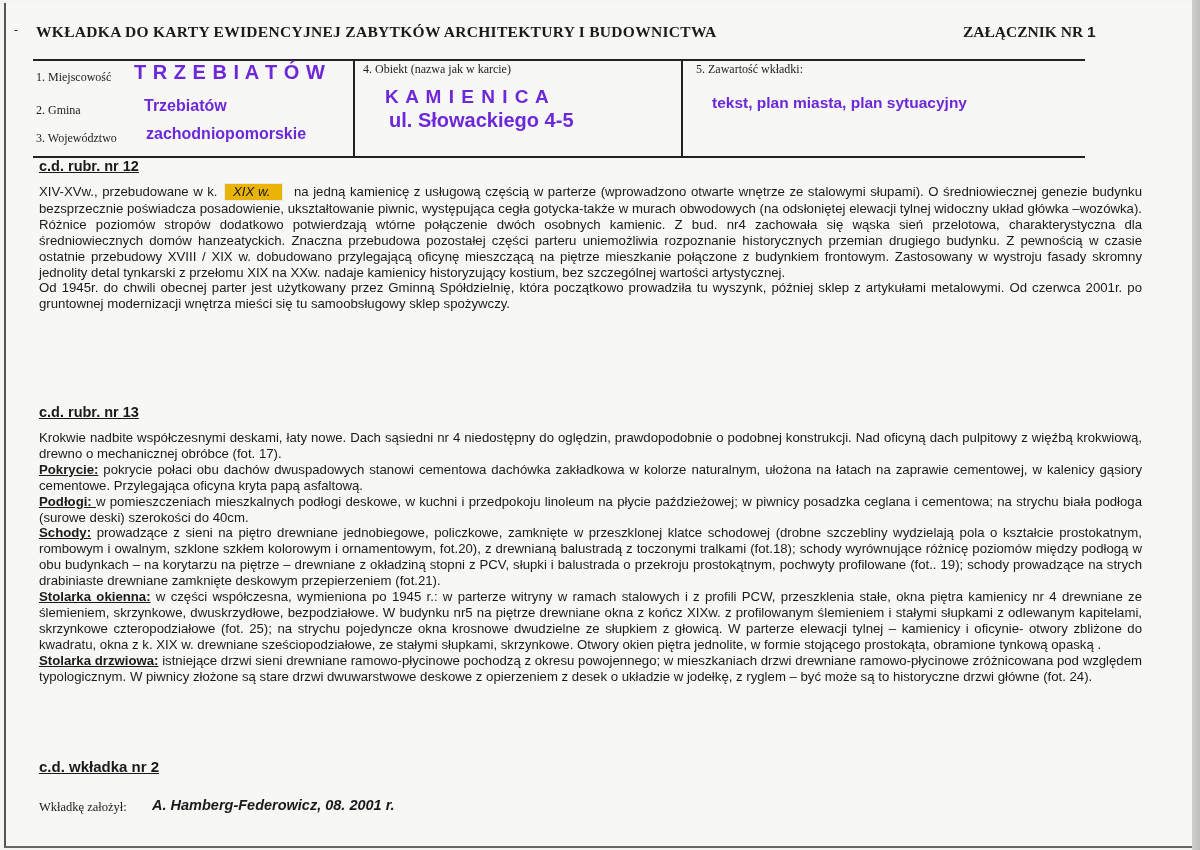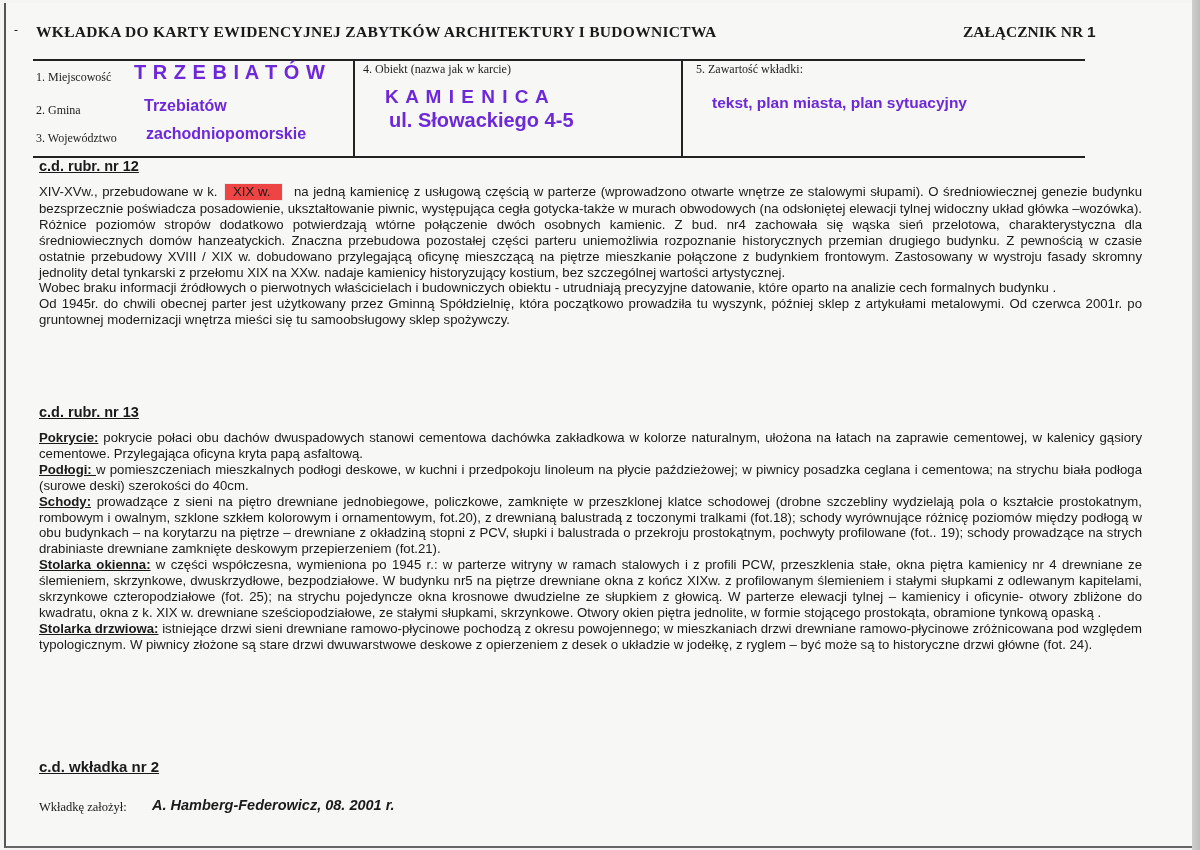--- a/index.html
+++ b/index.html
@@ -39,22 +39,22 @@
       position: absolute; left: 33px;
       font-weight: bold; font-size: 14.5px; text-decoration: underline;
     }
     .para {
       position: absolute; left: 33px; width: 1103px;
       font-size: 13.2px; line-height: 15.9px; text-align: justify;
     }
     .para p { margin: 0; }
     .para .kw { font-weight: bold; text-decoration: underline; }
     .xix-box {
-      display: inline-block; background: #ef4444; border: 1px solid #ebebeb;
-      padding: 0 12px 0 8px; margin: 0 6px 0 2px;
+      display: inline-block; background: #eab308; border: 1px solid #ebebeb;
+      padding: 0 12px 0 8px; margin: 0 6px 0 2px; font-style: italic;
     }
     .footer-lbl { position: absolute; left: 33px; top: 797px; font-family: "Liberation Serif", serif; font-size: 12.5px; }
     .footer-val { position: absolute; left: 146px; top: 794px; font-weight: bold; font-style: italic; font-size: 14.5px; }
   </style>
 </head>
 <body>
 
 <div class="page">
   <span class="dash">-</span>
   <div class="doc-title">WKŁADKA DO KARTY EWIDENCYJNEJ ZABYTKÓW ARCHITEKTURY I BUDOWNICTWA</div>
@@ -82,26 +82,26 @@
   <div class="lbl" style="left:690px; top:59px;">5. Zawartość wkładki:</div>
   <div class="val" style="left:706px; top:91px; font-size:15.5px;">tekst, plan miasta, plan sytuacyjny</div>
 
   <div class="section-head" style="top:155px;">c.d. rubr. nr 12</div>
   <div class="para" style="top:180px;">
     <p>
       <span>XIV-XVw., przebudowane w k.</span>
       <span class="xix-box">XIX w.</span>
       <span>na jedną  kamienicę z usługową częścią w parterze (wprowadzono otwarte wnętrze ze stalowymi słupami). O średniowiecznej genezie budynku bezsprzecznie poświadcza posadowienie, ukształtowanie piwnic, występująca cegła gotycka-także w murach obwodowych (na odsłoniętej elewacji tylnej widoczny układ główka –wozówka). Różnice poziomów stropów dodatkowo potwierdzają wtórne  połączenie dwóch osobnych kamienic. Z bud. nr4 zachowała się wąska sień przelotowa, charakterystyczna dla średniowiecznych domów hanzeatyckich. Znaczna przebudowa pozostałej części parteru uniemożliwia rozpoznanie historycznych przemian drugiego budynku. Z pewnością w czasie ostatnie przebudowy XVIII / XIX w. dobudowano przylegającą oficynę mieszczącą na piętrze mieszkanie połączone z budynkiem frontowym. Zastosowany w wystroju fasady skromny jednolity detal tynkarski z przełomu XIX na XXw. nadaje kamienicy historyzujący kostium, bez szczególnej wartości artystycznej.</span>
     </p>
-    <p>Wobec braku informacji źródłowych o pierwotnych właścicielach i budowniczych obiektu - utrudniają precyzyjne datowanie, które oparto na analizie cech formalnych budynku .</p>
     <p>Od 1945r. do chwili obecnej parter jest użytkowany przez Gminną Spółdzielnię, która początkowo prowadziła tu wyszynk, później sklep z artykułami metalowymi. Od czerwca 2001r. po gruntownej modernizacji wnętrza  mieści się tu samoobsługowy sklep spożywczy.</p>
   </div>
 
   <div class="section-head" style="top:401px;">c.d. rubr. nr 13</div>
   <div class="para" style="top:427px;">
+    <p>Krokwie nadbite współczesnymi deskami, łaty nowe. Dach sąsiedni nr 4 niedostępny do oględzin, prawdopodobnie o podobnej konstrukcji. Nad oficyną dach pulpitowy z więźbą krokwiową, drewno o mechanicznej obróbce (fot. 17).</p>
     <p><span class="kw">Pokrycie:</span><span> pokrycie  połaci obu dachów dwuspadowych stanowi cementowa dachówka zakładkowa w kolorze naturalnym, ułożona na łatach na zaprawie cementowej, w kalenicy gąsiory cementowe. Przylegająca oficyna kryta papą asfaltową.</span></p>
     <p><span class="kw">Podłogi: </span><span>w pomieszczeniach mieszkalnych podłogi deskowe, w kuchni i przedpokoju linoleum na płycie paździeżowej; w piwnicy posadzka ceglana i cementowa; na strychu biała podłoga (surowe deski) szerokości do 40cm.</span></p>
     <p><span class="kw">Schody:</span><span> prowadzące z sieni na piętro drewniane jednobiegowe, policzkowe, zamknięte w przeszklonej klatce schodowej (drobne szczebliny wydzielają pola o kształcie prostokatnym, rombowym i owalnym, szklone szkłem kolorowym i ornamentowym, fot.20), z drewnianą balustradą z toczonymi tralkami (fot.18); schody wyrównujące różnicę poziomów między podłogą w obu budynkach – na korytarzu na piętrze – drewniane z okładziną stopni z PCV, słupki i balustrada o przekroju prostokątnym, pochwyty profilowane (fot.. 19); schody prowadzące na strych drabiniaste drewniane zamknięte deskowym przepierzeniem (fot.21).</span></p>
     <p><span class="kw">Stolarka okienna:</span><span> w części współczesna, wymieniona po 1945 r.: w parterze witryny w ramach stalowych i z profili PCW, przeszklenia stałe, okna piętra kamienicy nr 4 drewniane ze ślemieniem, skrzynkowe, dwuskrzydłowe, bezpodziałowe. W budynku nr5 na piętrze drewniane okna z kończ XIXw. z profilowanym ślemieniem i stałymi słupkami z odlewanym kapitelami, skrzynkowe czteropodziałowe (fot. 25); na strychu pojedyncze okna krosnowe dwudzielne ze słupkiem z głowicą. W parterze elewacji tylnej – kamienicy i oficynie- otwory zbliżone do kwadratu, okna z k. XIX w. drewniane sześciopodziałowe, ze stałymi słupkami, skrzynkowe. Otwory okien piętra jednolite, w formie stojącego prostokąta, obramione tynkową opaską .</span></p>
     <p><span class="kw">Stolarka drzwiowa:</span><span> istniejące drzwi sieni drewniane ramowo-płycinowe pochodzą z okresu powojennego; w mieszkaniach drzwi drewniane ramowo-płycinowe zróżnicowana pod względem typologicznym. W piwnicy złożone są stare drzwi dwuwarstwowe deskowe z opierzeniem z desek o układzie w jodełkę, z ryglem – być może są to historyczne drzwi główne (fot. 24).</span></p>
   </div>
 
   <div class="section-head" style="top:755px; font-size:15px;">c.d. wkładka nr 2</div>
 
   <div class="footer-lbl">Wkładkę założył:</div>

